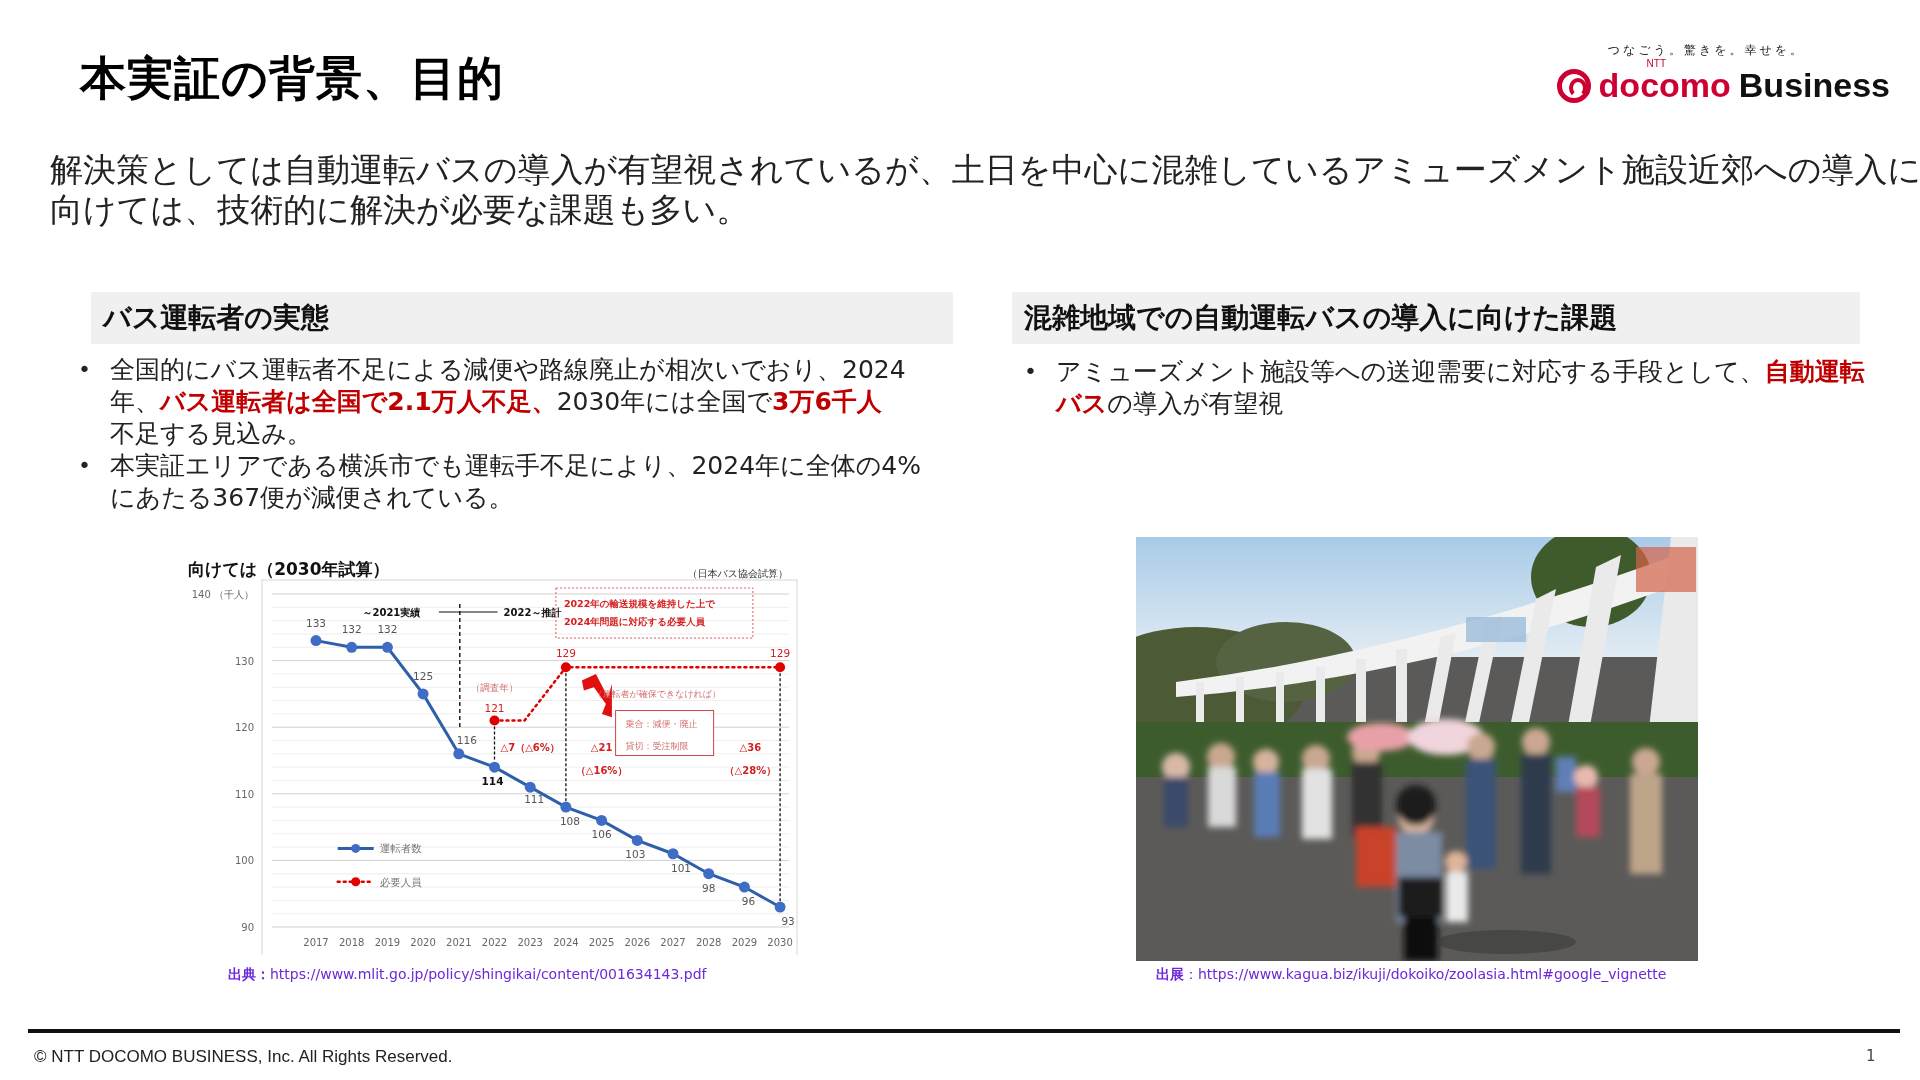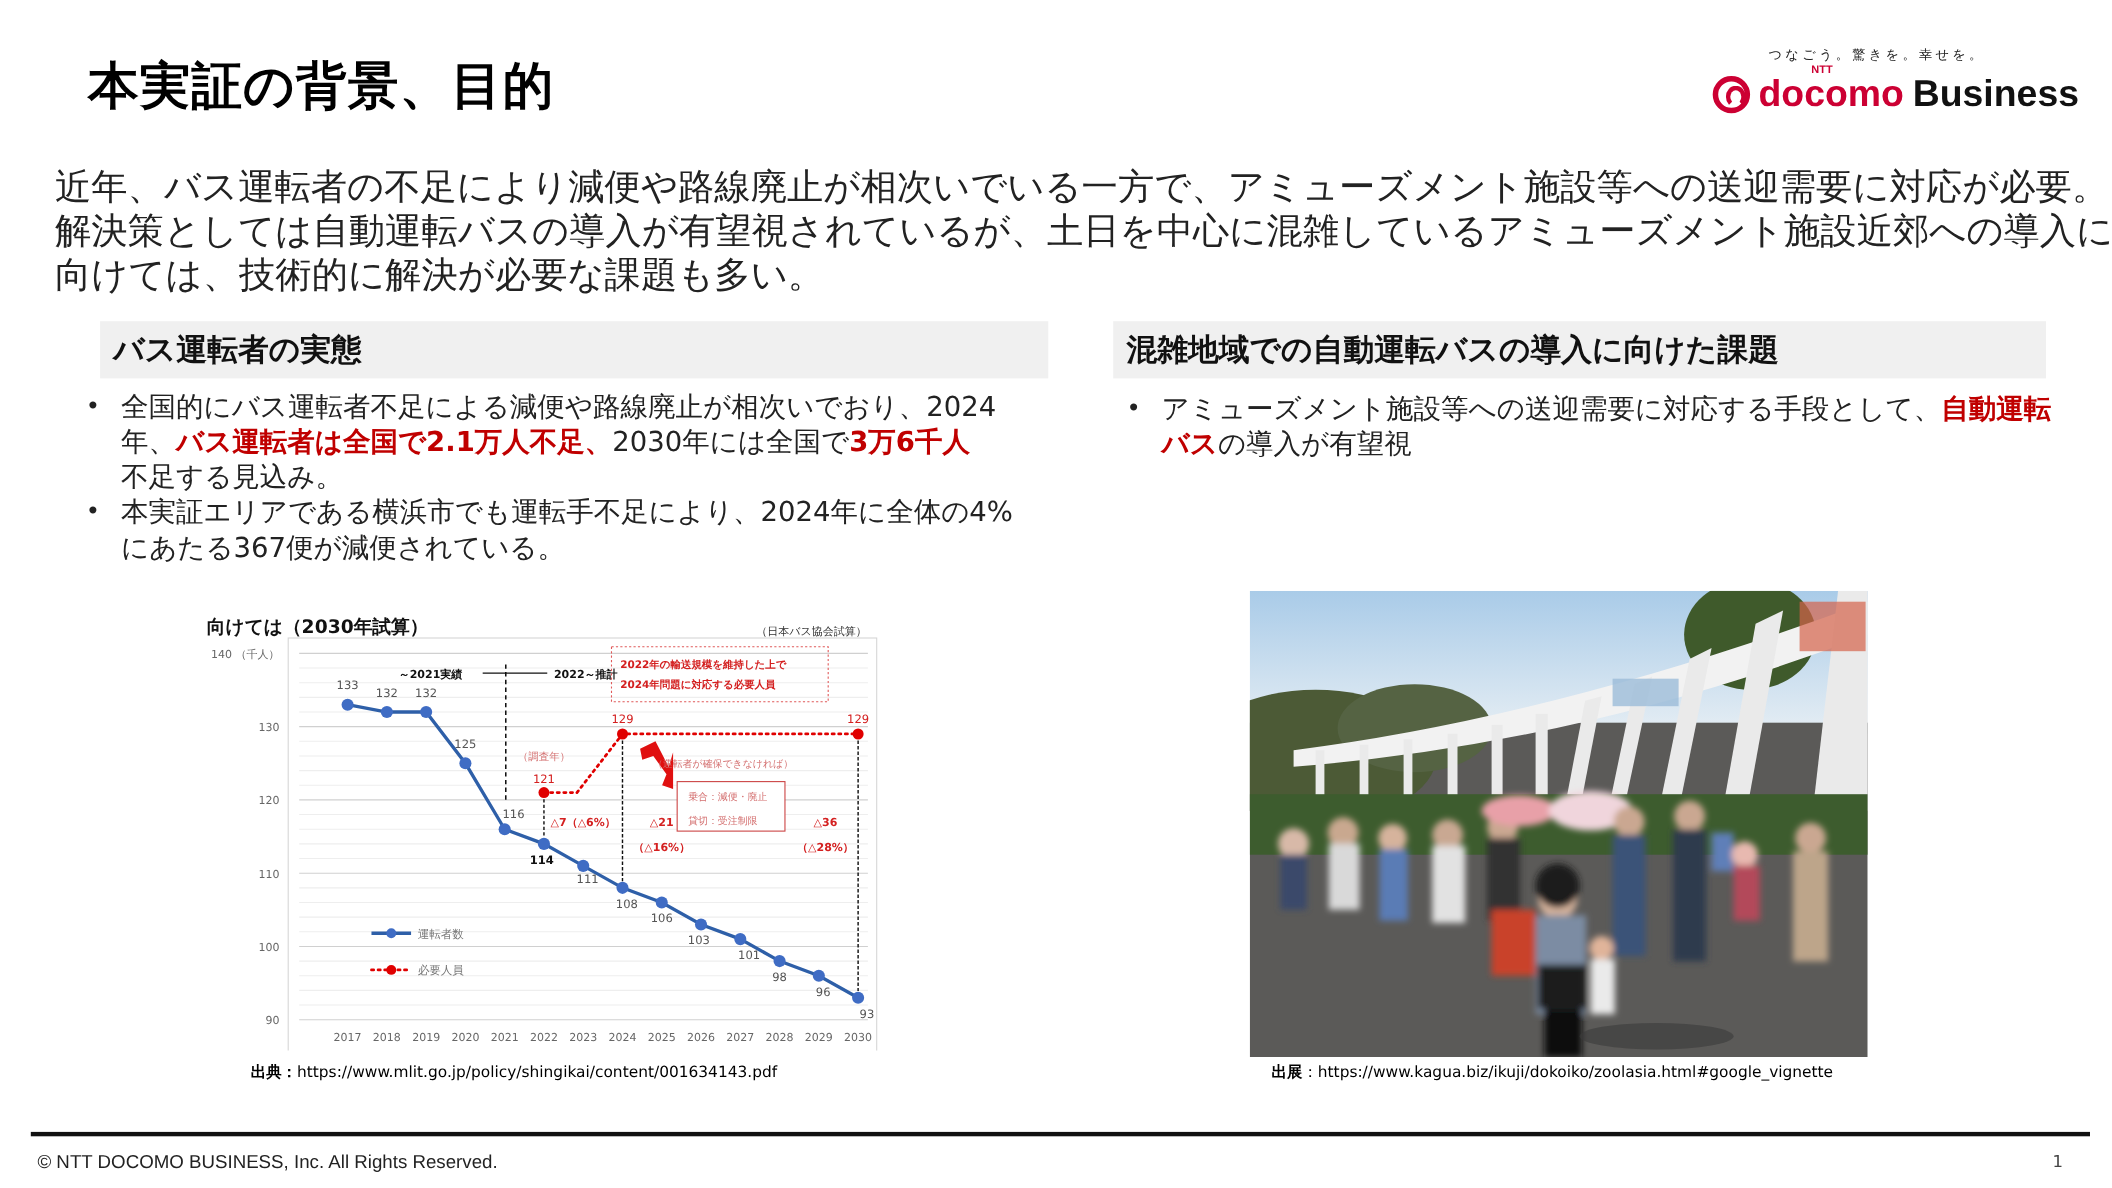--- a/index.html
+++ b/index.html
@@ -6,38 +6,38 @@
   body { width:1920px; height:1080px; background:#ffffff; position:relative; overflow:hidden;
          font-family:"DejaVu Sans","Liberation Sans",sans-serif; color:#111; }
   .abs { position:absolute; }
   .title { left:50px; top:48px; font-size:46px; font-weight:bold; letter-spacing:1px; color:#000;margin-left:30px; }
   .logo { right:30px; top:42px; width:380px; height:70px; }
   .tagline { position:absolute; right:85px; top:0; font-size:12px; letter-spacing:3px; color:#222;margin-left:44px; }
   .brand { position:absolute; right:0; top:24px; display:flex; align-items:center; gap:8px; }
   .brand-mark { width:34px; height:34px; border:5px solid #cc0033; border-radius:50%; box-sizing:border-box; position:relative; }
   .brand-mark::after { content:""; position:absolute; left:7px; top:4px; width:10px; height:12px; border:4px solid #cc0033; border-radius:50%; border-top-color:transparent; transform:rotate(180deg); }
   .brand-docomo { font-size:34px; font-weight:bold; color:#cc0033; font-family:"Liberation Sans",sans-serif; position:relative; }
-  .brand-ntt { position:absolute; left:12px; top:-8px; font-size:10px; font-weight:bold; color:#cc0033;padding-left:36px; }
+  .brand-ntt { position:absolute; left:12px; top:-8px; font-size:10px; font-weight:normal; color:#cc0033;padding-left:36px; }
   .brand-business { font-size:34px; font-weight:bold; color:#111; font-family:"Liberation Sans",sans-serif; }
   .intro { left:50px; top:150px; width:1850px; font-size:33px; line-height:40px; color:#222; }
   .intro p { margin:0; white-space:nowrap; }
   .sec-head { background:#f0f0f0; height:52px; font-size:28px; font-weight:bold; line-height:52px; padding-left:12px; box-sizing:border-box; color:#111; }
   .sec-left { left:64px; top:292px; width:862px;margin-left:27px; }
   .sec-right { left:1012px; top:292px; width:848px; }
   .bullets { list-style:none; margin:0; padding:0; font-size:25px; line-height:32px; color:#222; }
   .bullets li { position:relative; padding-left:40px; }
   .bullets li::before { content:"•"; position:absolute; left:8px; top:0; font-size:22px; }
   .red { color:#c00000; font-weight:bold; }
   .bl { left:70px; top:354px; width:860px; }
   .br { left:1016px; top:356px; width:860px; }
   .br li { margin-bottom:38px; }
   .chart-wrap { left:180px; top:555px; width:620px; height:400px; }
   .chart-title { position:absolute; left:8px; top:3px; font-size:17px; font-weight:bold; color:#111; }
   .chart-src { position:absolute; right:12px; top:12px; font-size:10px; color:#333; }
-  .cite { font-size:14px; color:#000000; }
+  .cite { font-size:14px; color:#6d28d9; }
   .cite b { font-weight:bold; }
   .cite-left { left:228px; top:966px; }
   .cite-right { left:1156px; top:966px; }
   .photo { left:1136px; top:537px; width:562px; height:424px; overflow:hidden; }
   .footer-line { left:28px; top:1029px; width:1872px; height:4px; background:#111; }
   .copyright { left:34px; top:1047px; font-size:17px; color:#222; font-family:"Liberation Sans",sans-serif; }
   .pagenum { left:1866px; top:1047px; font-size:15px; color:#444; }
   svg text { font-family:"DejaVu Sans",sans-serif; }
 </style>
 </head>
@@ -51,21 +51,20 @@
     <div class="brand-mark"></div>
     <div class="brand-docomo">
       <span class="brand-ntt">NTT</span>
       <span>docomo</span>
     </div>
     <div class="brand-business">Business</div>
   </div>
 </div>
 
 <div class="abs intro">
-  <p>近年、バス運転者の不足により減便や路線廃止が相次いでいる一方で、アミューズメント施設等への送迎需要に対応が必要。</p>
   <p>解決策としては自動運転バスの導入が有望視されているが、土日を中心に混雑しているアミューズメント施設近郊への導入に</p>
   <p>向けては、技術的に解決が必要な課題も多い。</p>
 </div>
 
 <div class="abs sec-head sec-left">バス運転者の実態</div>
 <ul class="abs bullets bl">
   <li><span>全国的にバス運転者不足による減便や路線廃止が相次いでおり、2024年、</span><span class="red">バス運転者は全国で2.1万人不足、</span><span>2030年には全国で</span><span class="red">3万6千人</span><br><span>不足する見込み。</span></li>
   <li><span>本実証エリアである横浜市でも運転手不足により、2024年に全体の4%にあたる367便が減便されている。</span></li>
 </ul>
 

